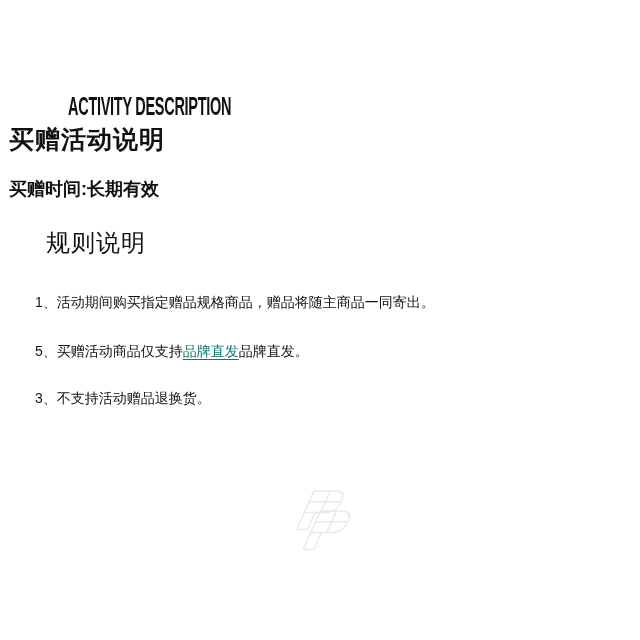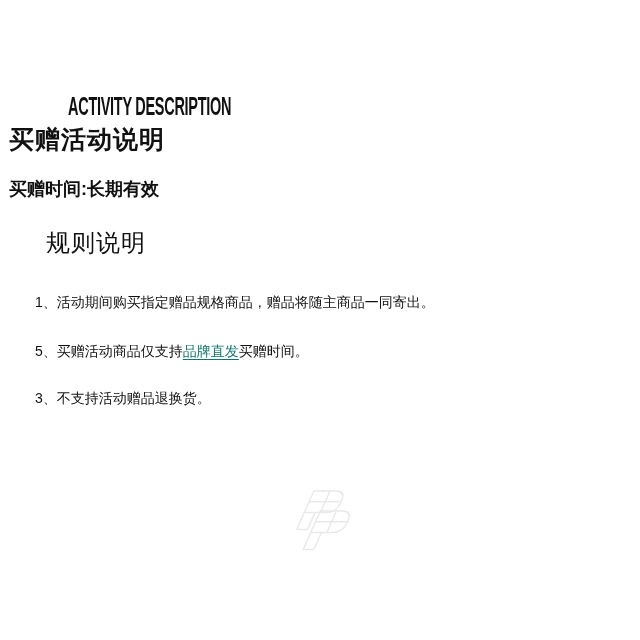--- a/index.html
+++ b/index.html
@@ -93,21 +93,21 @@
   </h1>
 
   <h2 class="centered title-zh">买赠活动说明</h2>
 
   <p class="centered validity">买赠时间:长期有效</p>
 
   <h3 class="centered rules-title">规则说明</h3>
 
   <p class="centered rule rule-1"><span>1、活动期间购买指定赠品规格商品，赠品将随主商品一同寄出。</span><span class="highlight"></span><span></span></p>
 
-  <p class="centered rule rule-2"><span>5、买赠活动商品仅支持</span><span class="highlight">品牌直发</span><span>买赠时间。</span></p>
+  <p class="centered rule rule-2"><span>5、买赠活动商品仅支持</span><span class="highlight">品牌直发</span><span>品牌直发。</span></p>
 
   <p class="centered rule rule-3"><span>3、不支持活动赠品退换货。</span><span class="highlight"></span><span></span></p>
 
 
   <div class="watermark-wrap">
     <svg width="86" height="66" viewBox="0 0 112 84" aria-hidden="true">
       <g fill="none" stroke="#e9e9e9" stroke-width="2" transform="translate(40,3) skewX(-24)">
         <path d="M8,0 L36,0 Q50,0 50,14 Q50,28 36,28 L8,28 Z"></path>
         <line x1="29" y1="0" x2="29" y2="28"></line>
         <line x1="8" y1="14" x2="50" y2="14"></line>

